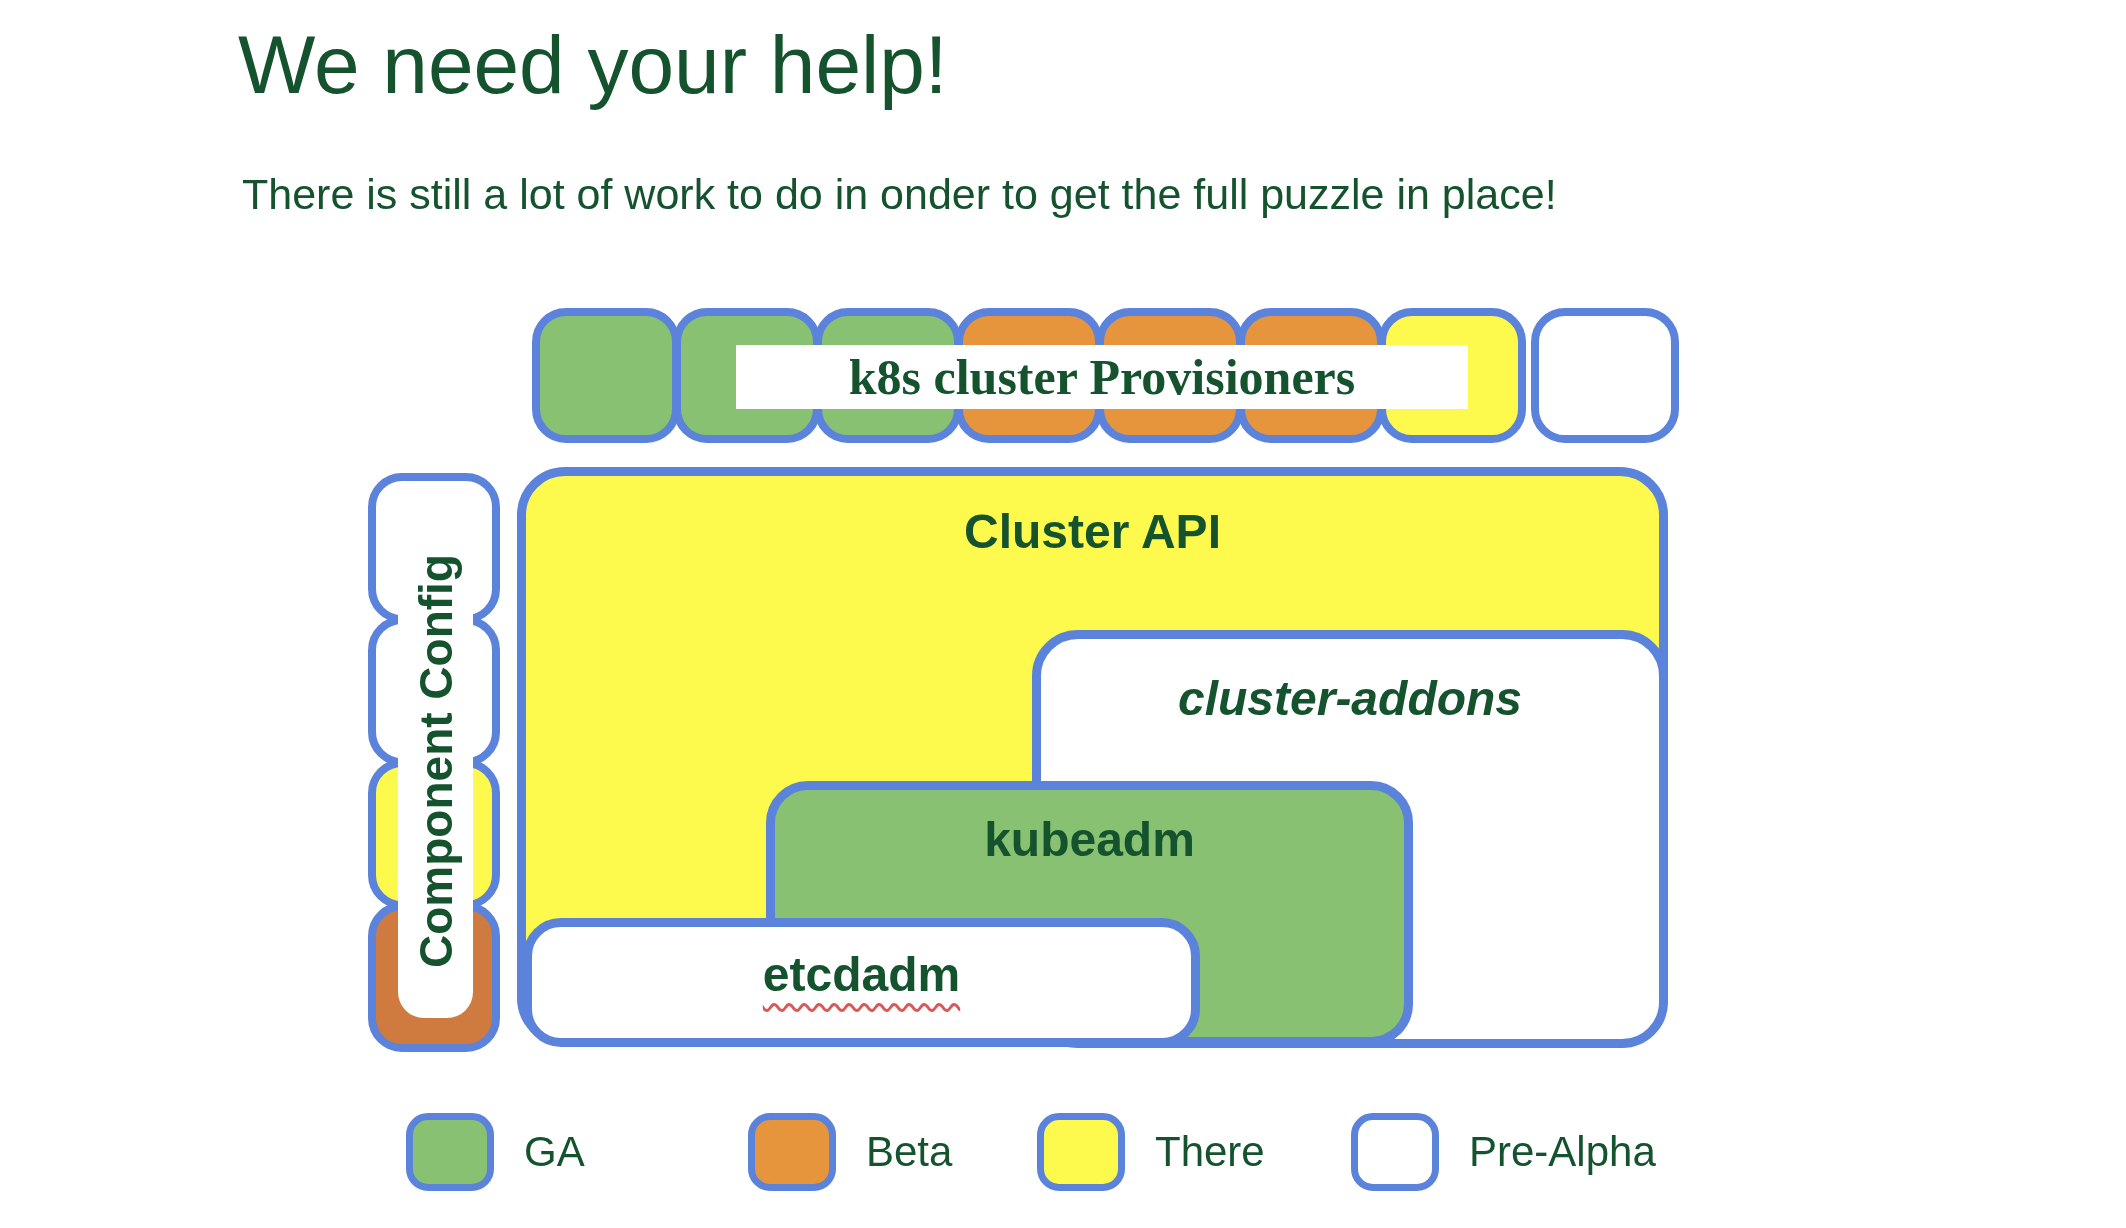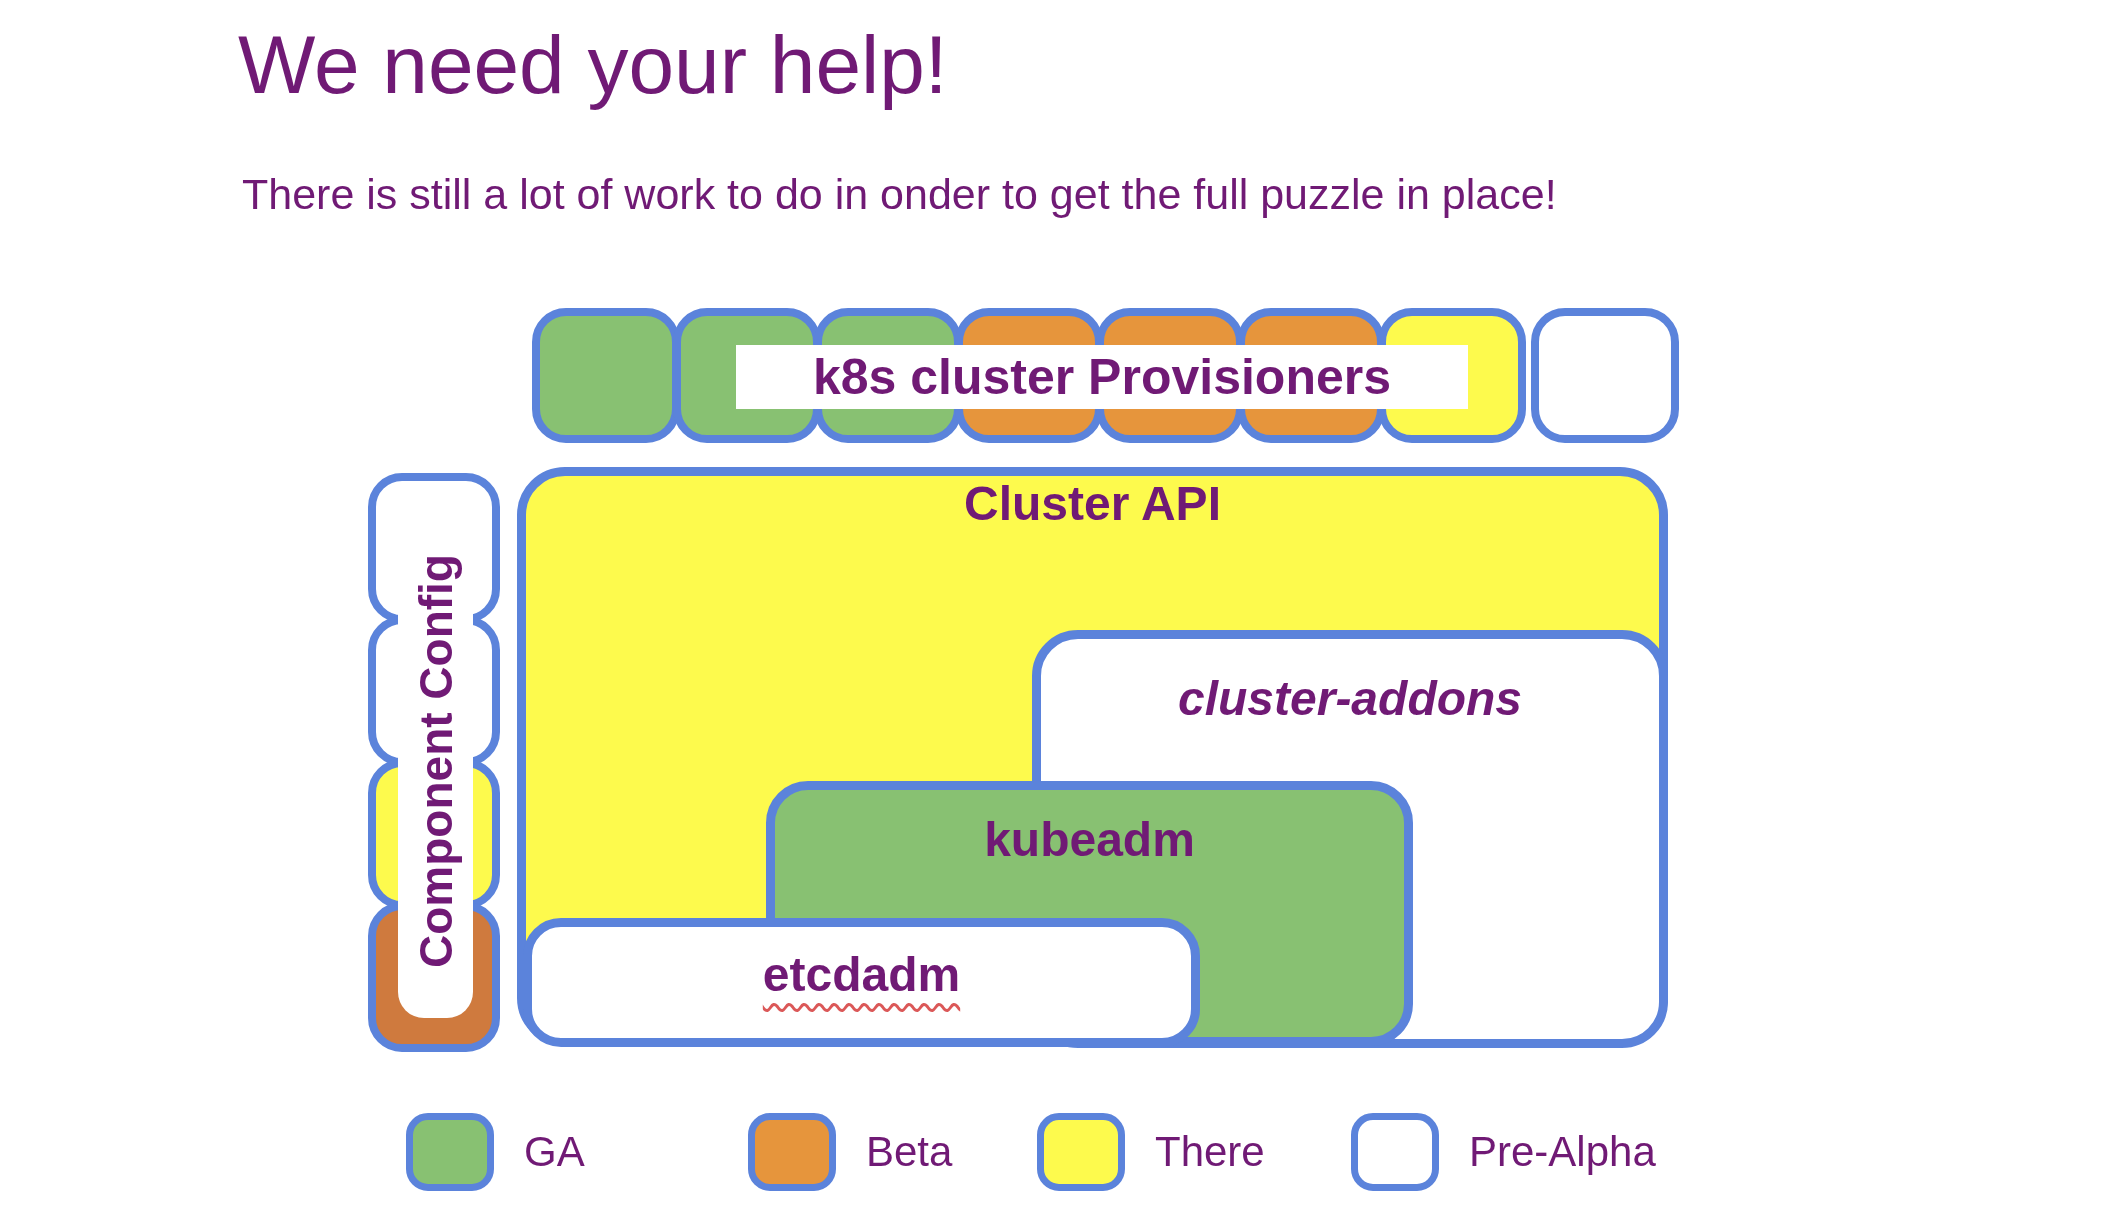--- a/index.html
+++ b/index.html
@@ -1,53 +1,53 @@
 <!DOCTYPE html>
 <html><head>
 <meta charset="utf-8">
 <style>
   html,body{margin:0;padding:0;background:#ffffff;}
   #slide{
     position:relative;width:2126px;height:1228px;background:#ffffff;
-    font-family:"Liberation Sans",sans-serif;color:#701a75;overflow:hidden;
+    font-family:"Liberation Sans",sans-serif;color:#14532d;overflow:hidden;
   }
   .abs{position:absolute;}
   
   #title{left:238px;top:18px;font-size:82px;font-weight:400;letter-spacing:0;}
   #subtitle{left:242px;top:170px;font-size:43px;font-weight:400;}
 
   
   .piece{box-sizing:border-box;border:8px solid #5b83db;background:#fff;flex:0 0 auto;}
   .row-piece{width:148px;height:135px;border-radius:34px;}
   .col-piece{width:132px;height:150px;border-radius:34px;}
   #top-row{left:532px;top:308px;display:flex;align-items:center;}
   #top-row .row-piece + .row-piece{margin-left:-7px;}
   #top-row .row-piece:nth-child(8){margin-left:5px;}
   #top-row-label{
     left:736px;top:345px;width:732px;height:64px;background:#fff;z-index:6;
     display:flex;align-items:center;justify-content:center;
-    font-size:50px;font-weight:bold;white-space:nowrap;
+    font-size:50px;font-weight:bold;white-space:nowrap;font-family:Liberation Serif, serif;
   }
 
   #cc-col{left:368px;top:473px;display:flex;flex-direction:column;}
   #cc-col .col-piece + .col-piece{margin-top:-7px;}
   #cc-label{
     left:398px;top:503px;width:75px;height:515px;background:#fff;border-radius:26px;z-index:6;
     display:flex;align-items:center;justify-content:center;
   }
   #cc-label span{
     transform:rotate(-90deg);white-space:nowrap;
     font-size:46px;font-weight:bold;
   }
 
   
   .pz-box{box-sizing:border-box;border:9px solid #5b83db;}
   .box-label{display:block;text-align:center;font-weight:bold;font-size:48px;white-space:nowrap;}
   #cluster-api{left:517px;top:467px;width:1151px;height:579px;border-radius:48px;z-index:1;}
-  #cluster-api .box-label{}
+  #cluster-api .box-label{padding-top:28px;}
   #cluster-addons{left:1032px;top:630px;width:636px;height:418px;border-radius:46px;z-index:2;font-style:italic;}
   #cluster-addons .box-label{padding-top:32px;}
   #kubeadm{left:766px;top:781px;width:647px;height:265px;border-radius:42px;z-index:3;}
   #kubeadm .box-label{padding-top:22px;}
   #etcdadm{left:523px;top:918px;width:677px;height:129px;border-radius:38px;z-index:4;}
   #etcdadm .box-label{padding-top:20px;}
   .squiggle{
     text-decoration-line:underline;text-decoration-style:wavy;
     text-decoration-thickness:3px;text-underline-offset:12px;
   }

